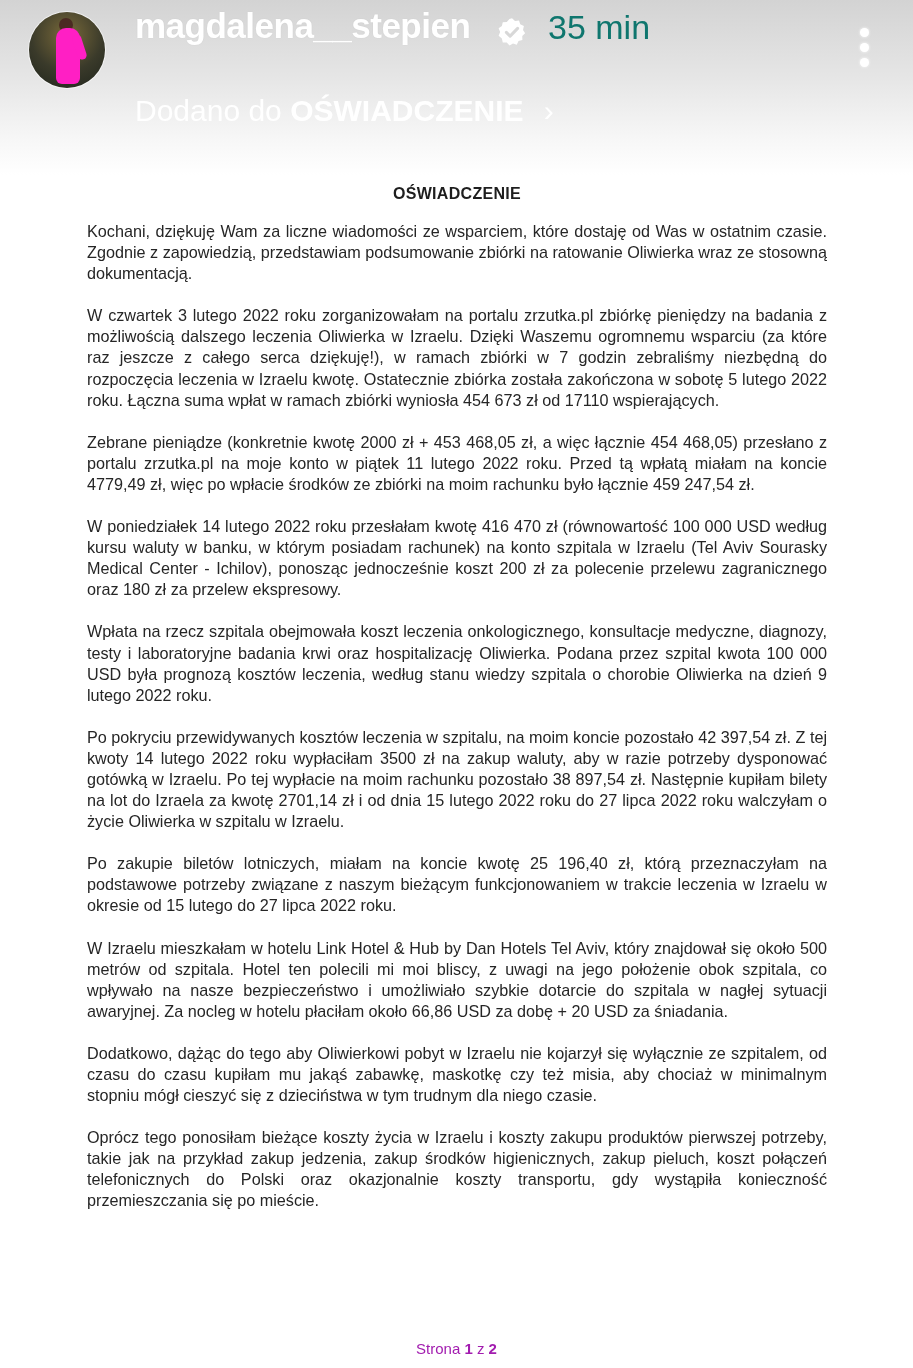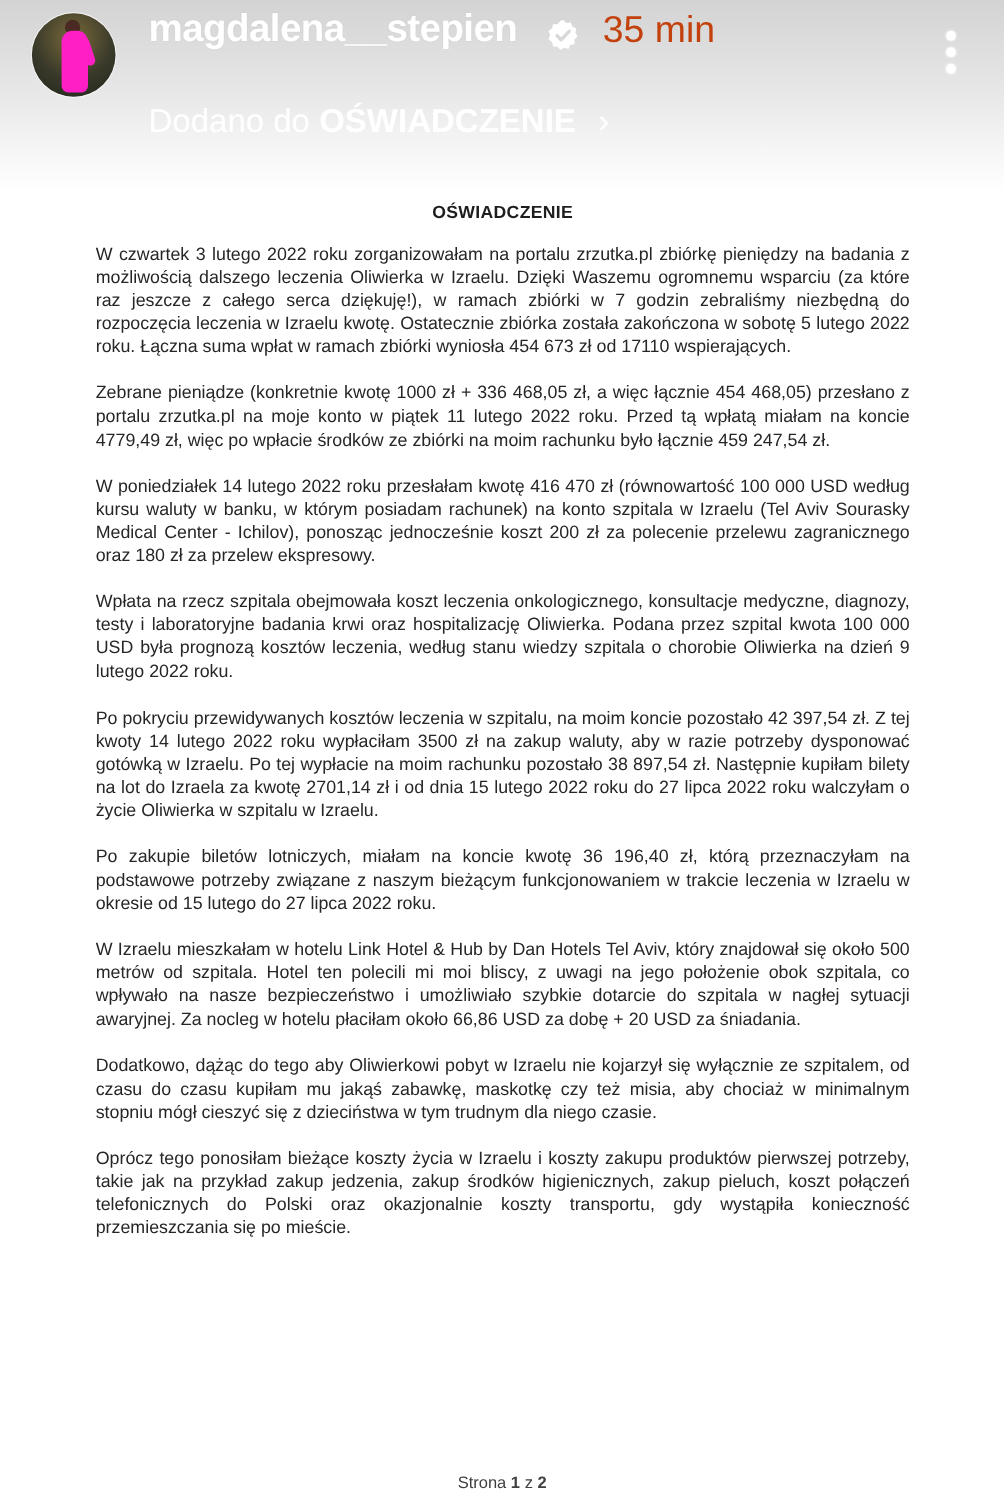--- a/index.html
+++ b/index.html
@@ -35,21 +35,21 @@
       position: absolute; left: 135px; top: 6px;
       font-family: "Liberation Sans", sans-serif; font-weight: bold; font-size: 35px;
       color: #ffffff; letter-spacing: -0.5px;
       text-shadow: 0 0 2px rgba(0,0,0,0.05);
     }
     .verified {
       position: absolute; left: 497px; top: 17px; width: 30px; height: 30px;
     }
     .timestamp {
       position: absolute; left: 548px; top: 8px;
-      font-family: "Liberation Sans", sans-serif; font-size: 34px; color: #c2410c;
+      font-family: "Liberation Sans", sans-serif; font-size: 34px; color: #0f766e;
     }
     .added-to {
       position: absolute; left: 135px; top: 56px;
       font-family: "Liberation Sans", sans-serif; font-size: 30px; color: #ffffff; margin-top: 38px;
     }
     .added-to .hl { font-weight: bold; }
     .added-to .chev { font-weight: normal; margin-left: 12px; }
     .more {
       position: absolute; left: 852px; top: 28px; width: 24px; height: 44px;
     }
@@ -65,21 +65,21 @@
     .doc-title {
       text-align: center; font-weight: bold; font-size: 16px; letter-spacing: 0.3px;
       margin: 5px 0 18px 0; color: #1e1e1e;
     }
     .doc p {
       margin: 0 0 21px 0; font-size: 16.2px; line-height: 21.1px;
       text-align: justify; text-align-last: left;
     }
     .footer {
       position: absolute; left: 0; top: 1340px; width: 913px; text-align: center;
-      font-family: "Liberation Sans", sans-serif; font-size: 15px; color: #404040;
+      font-family: "Liberation Sans", sans-serif; font-size: 15px; color: #a21caf;
     }
     .footer b { font-weight: bold; }
   </style>
 </head>
 <body>
 
 <div class="top-gradient"></div>
 
 <div class="story-header">
   <div class="avatar">
@@ -100,26 +100,27 @@
   </div>
   <div class="more">
     <span></span>
     <span></span>
     <span></span>
   </div>
 </div>
 
 <div class="doc">
   <div class="doc-title">OŚWIADCZENIE</div>
+  <p>Kochani, dziękuję Wam za liczne wiadomości ze wsparciem, które dostaję od Was w ostatnim czasie. Zgodnie z zapowiedzią, przedstawiam podsumowanie zbiórki na ratowanie Oliwierka wraz ze stosowną dokumentacją.</p>
   <p>W czwartek 3 lutego 2022 roku zorganizowałam na portalu zrzutka.pl zbiórkę pieniędzy na badania z możliwością dalszego leczenia Oliwierka w Izraelu. Dzięki Waszemu ogromnemu wsparciu (za które raz jeszcze z całego serca dziękuję!), w ramach zbiórki w 7 godzin zebraliśmy niezbędną do rozpoczęcia leczenia w Izraelu kwotę. Ostatecznie zbiórka została zakończona w sobotę 5 lutego 2022 roku. Łączna suma wpłat w ramach zbiórki wyniosła 454 673 zł od 17110 wspierających.</p>
-  <p>Zebrane pieniądze (konkretnie kwotę 1000 zł + 336 468,05 zł, a więc łącznie 454 468,05) przesłano z portalu zrzutka.pl na moje konto w piątek 11 lutego 2022 roku. Przed tą wpłatą miałam na koncie 4779,49 zł, więc po wpłacie środków ze zbiórki na moim rachunku było łącznie 459 247,54 zł.</p>
+  <p>Zebrane pieniądze (konkretnie kwotę 2000 zł + 453 468,05 zł, a więc łącznie 454 468,05) przesłano z portalu zrzutka.pl na moje konto w piątek 11 lutego 2022 roku. Przed tą wpłatą miałam na koncie 4779,49 zł, więc po wpłacie środków ze zbiórki na moim rachunku było łącznie 459 247,54 zł.</p>
   <p>W poniedziałek 14 lutego 2022 roku przesłałam kwotę 416 470 zł (równowartość 100 000 USD według kursu waluty w banku, w którym posiadam rachunek) na konto szpitala w Izraelu (Tel Aviv Sourasky Medical Center - Ichilov), ponosząc jednocześnie koszt 200 zł za polecenie przelewu zagranicznego oraz 180 zł za przelew ekspresowy.</p>
   <p>Wpłata na rzecz szpitala obejmowała koszt leczenia onkologicznego, konsultacje medyczne, diagnozy, testy i laboratoryjne badania krwi oraz hospitalizację Oliwierka. Podana przez szpital kwota 100 000 USD była prognozą kosztów leczenia, według stanu wiedzy szpitala o chorobie Oliwierka na dzień 9 lutego 2022 roku.</p>
   <p>Po pokryciu przewidywanych kosztów leczenia w szpitalu, na moim koncie pozostało 42 397,54 zł. Z tej kwoty 14 lutego 2022 roku wypłaciłam 3500 zł na zakup waluty, aby w razie potrzeby dysponować gotówką w Izraelu. Po tej wypłacie na moim rachunku pozostało 38 897,54 zł. Następnie kupiłam bilety na lot do Izraela za kwotę 2701,14 zł i od dnia 15 lutego 2022 roku do 27 lipca 2022 roku walczyłam o życie Oliwierka w szpitalu w Izraelu.</p>
-  <p>Po zakupie biletów lotniczych, miałam na koncie kwotę 36 196,40 zł, którą przeznaczyłam na podstawowe potrzeby związane z naszym bieżącym funkcjonowaniem w trakcie leczenia w Izraelu w okresie od 15 lutego do 27 lipca 2022 roku.</p>
+  <p>Po zakupie biletów lotniczych, miałam na koncie kwotę 25 196,40 zł, którą przeznaczyłam na podstawowe potrzeby związane z naszym bieżącym funkcjonowaniem w trakcie leczenia w Izraelu w okresie od 15 lutego do 27 lipca 2022 roku.</p>
   <p>W Izraelu mieszkałam w hotelu Link Hotel &amp; Hub by Dan Hotels Tel Aviv, który znajdował się około 500 metrów od szpitala. Hotel ten polecili mi moi bliscy, z uwagi na jego położenie obok szpitala, co wpływało na nasze bezpieczeństwo i umożliwiało szybkie dotarcie do szpitala w nagłej sytuacji awaryjnej. Za nocleg w hotelu płaciłam około 66,86 USD za dobę + 20 USD za śniadania.</p>
   <p>Dodatkowo, dążąc do tego aby Oliwierkowi pobyt w Izraelu nie kojarzył się wyłącznie ze szpitalem, od czasu do czasu kupiłam mu jakąś zabawkę, maskotkę czy też misia, aby chociaż w minimalnym stopniu mógł cieszyć się z dzieciństwa w tym trudnym dla niego czasie.</p>
   <p>Oprócz tego ponosiłam bieżące koszty życia w Izraelu i koszty zakupu produktów pierwszej potrzeby, takie jak na przykład zakup jedzenia, zakup środków higienicznych, zakup pieluch, koszt połączeń telefonicznych do Polski oraz okazjonalnie koszty transportu, gdy wystąpiła konieczność przemieszczania się po mieście.</p>
 </div>
 
 <div class="footer">
   <span>Strona</span>
   <b>1</b>
   <span>z</span>
   <b>2</b>

